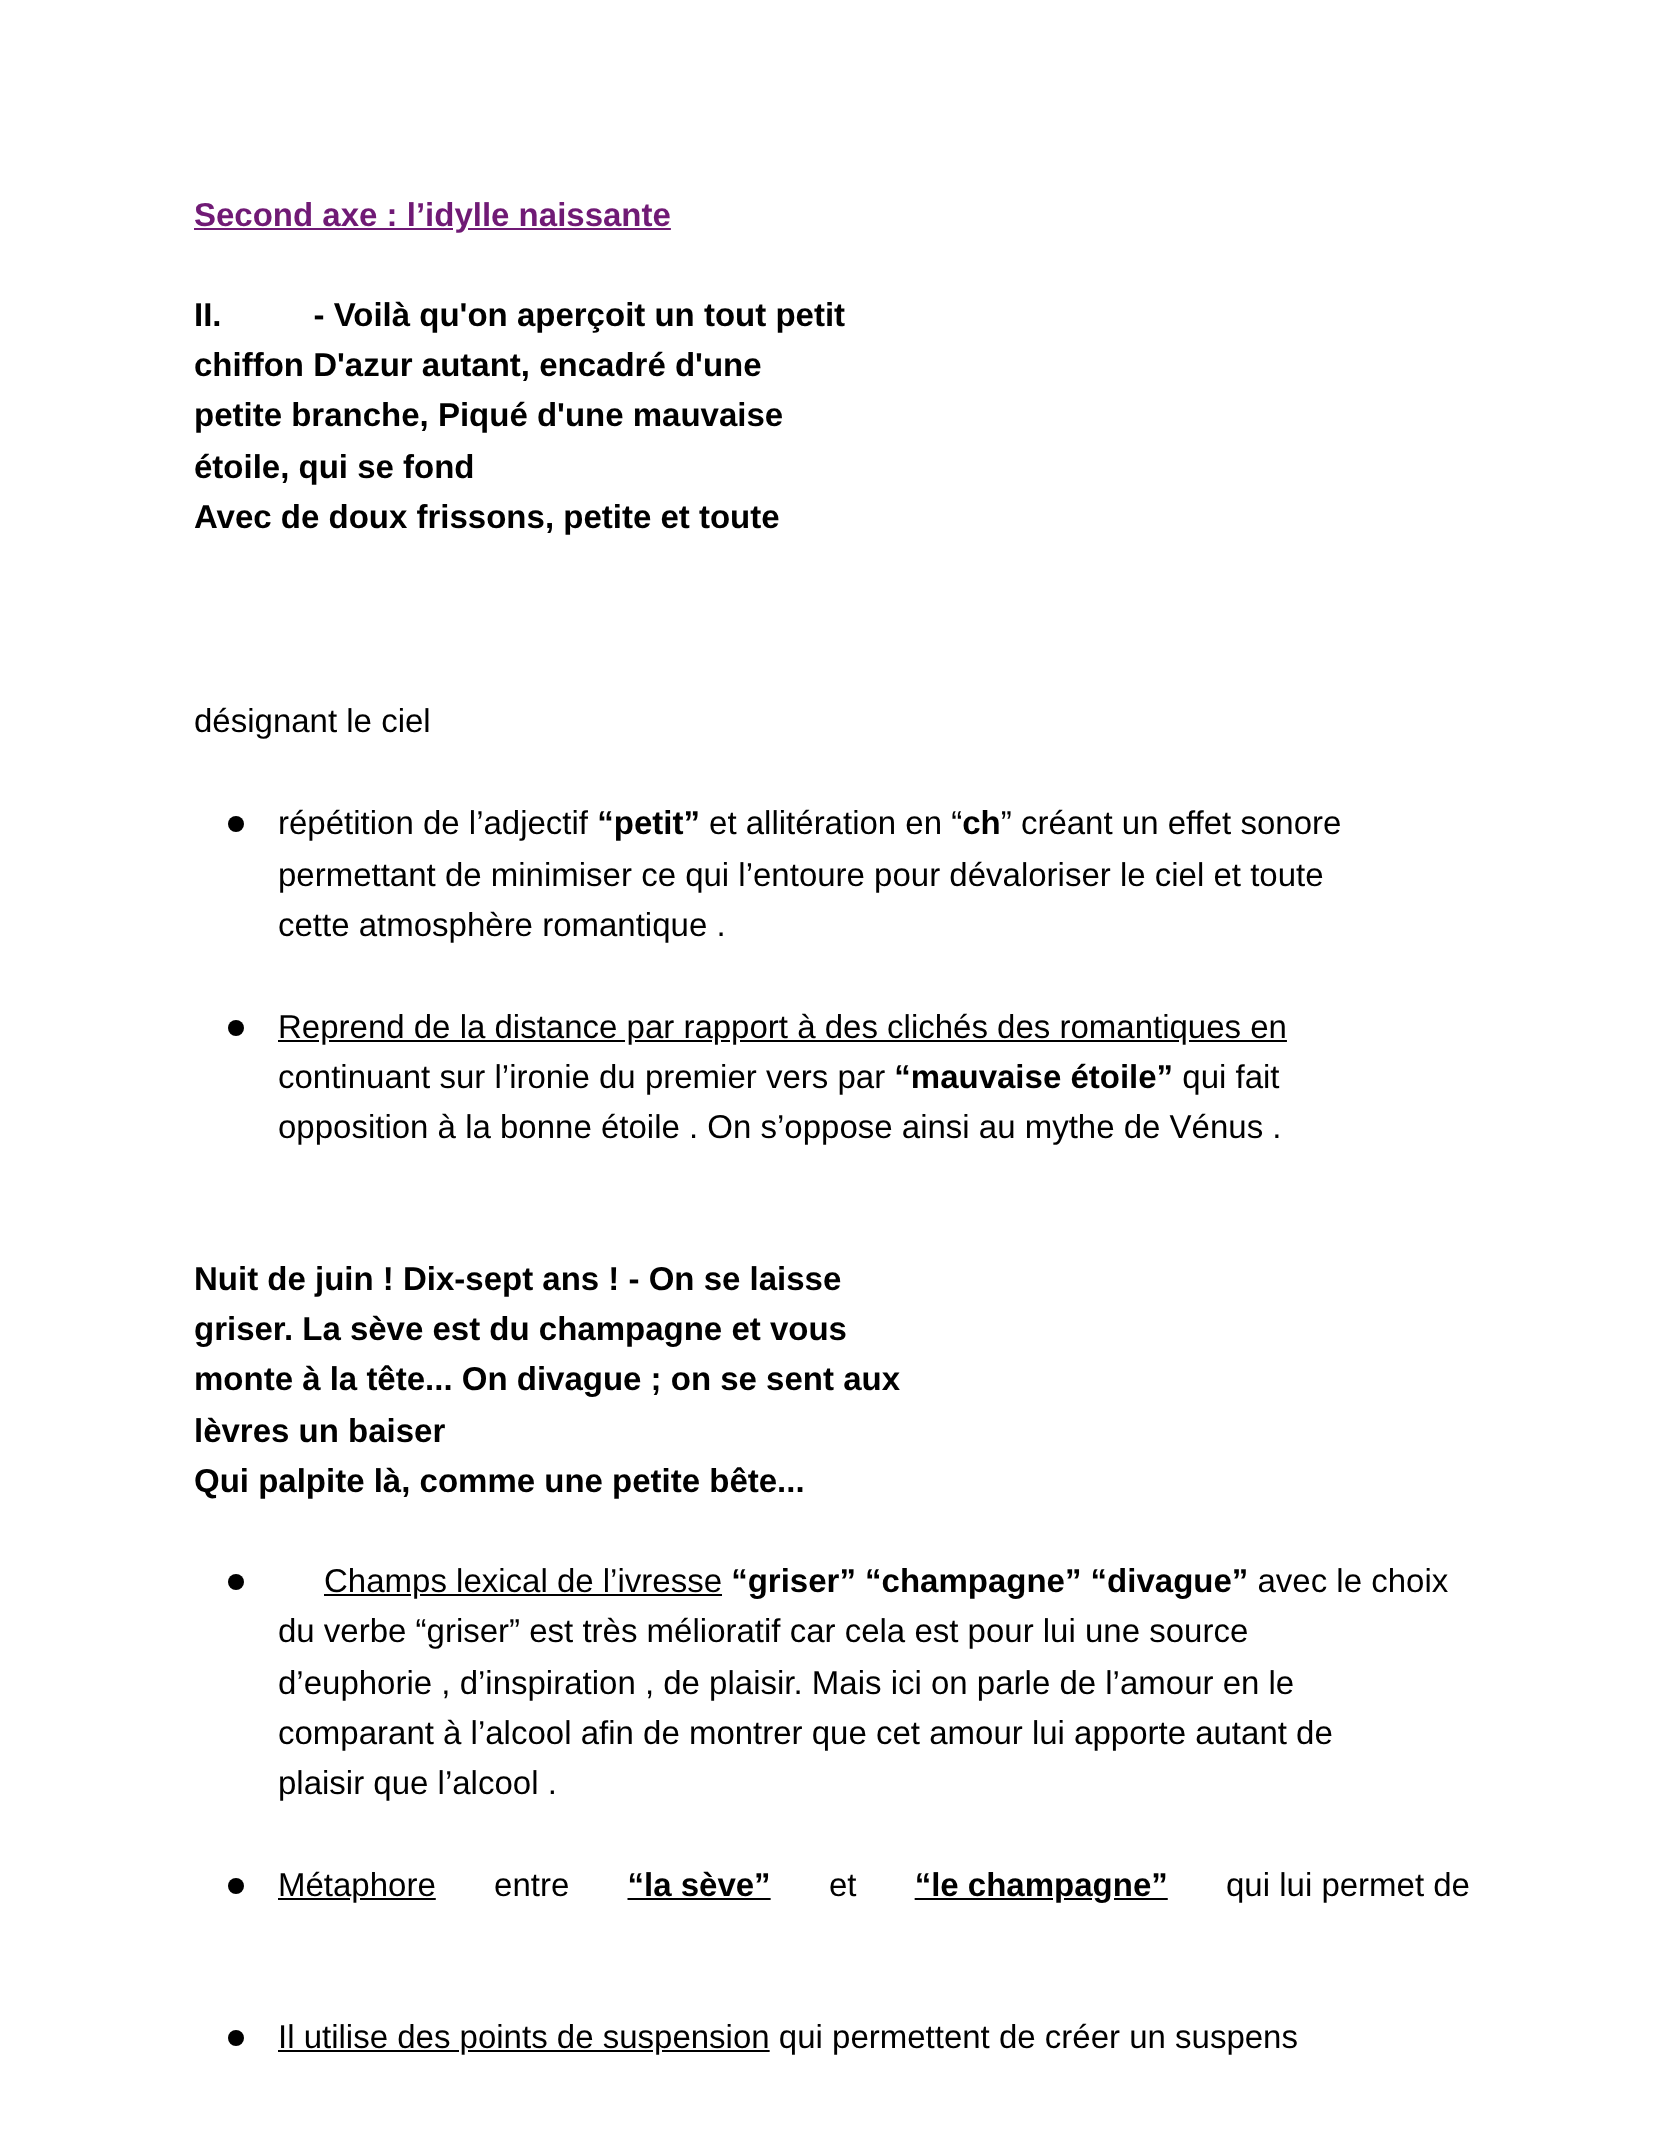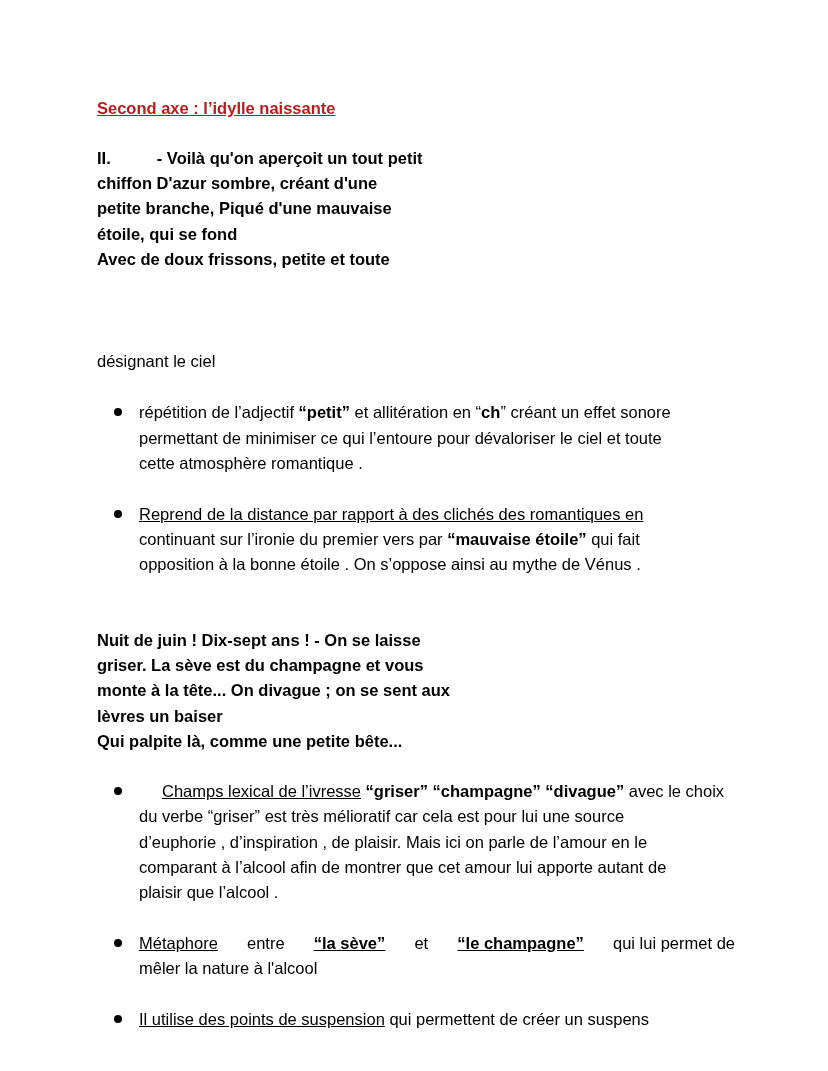--- a/index.html
+++ b/index.html
@@ -7,38 +7,38 @@
     width: 828px; height: 1071px; position: relative; overflow: hidden;
     font-family: "Liberation Sans", sans-serif; color: #000000;
   }
   .page { position: absolute; left: 0; top: 0; width: 828px; height: 1071px; }
   .line {
     position: absolute; left: 97px; font-size: 16.5px; line-height: 25px;
     white-space: nowrap;
   }
   .bold { font-weight: bold; }
   .u { text-decoration: underline; }
-  .title { color: #b91c1c; font-weight: bold; text-decoration: underline; }
+  .title { color: #701a75; font-weight: bold; text-decoration: underline; }
   .bullet {
     position: absolute; left: 114px; width: 8px; height: 8px; border-radius: 50%;
     background: #000;
   }
   .bl { left: 139px; }
   .justify { display: flex; justify-content: space-between; width: 596px; }
   .tab { display: inline-block; width: 46px; }
 </style>
 </head>
 <body>
 
 <div class="page">
 
   <div class="line title" style="top:96px;">Second axe : l’idylle naissante</div>
 
   <div class="line bold" style="top:146px;"><span>II.</span><span class="tab"></span><span>- Voilà qu'on aperçoit un tout petit</span></div>
-  <div class="line bold" style="top:171px;">chiffon D'azur sombre, créant d'une</div>
+  <div class="line bold" style="top:171px;">chiffon D'azur autant, encadré d'une</div>
   <div class="line bold" style="top:196px;">petite branche, Piqué d'une mauvaise</div>
   <div class="line bold" style="top:222px;">étoile, qui se fond</div>
   <div class="line bold" style="top:247px;">Avec de doux frissons, petite et toute</div>
 
   <div class="line" style="top:349px;">désignant le ciel</div>
 
   <div class="bullet" style="top:408px;"></div>
   <div class="line bl" style="top:400px;"><span>répétition de l’adjectif </span><span class="bold">“petit”</span><span> et allitération en “</span><span class="bold">ch</span><span>” créant un effet sonore</span></div>
   <div class="line bl" style="top:426px;">permettant de minimiser ce qui l’entoure pour dévaloriser le ciel et toute</div>
   <div class="line bl" style="top:451px;">cette atmosphère romantique .</div>
@@ -63,18 +63,17 @@
 
   <div class="bullet" style="top:939px;"></div>
   <div class="line bl justify" style="top:931px;">
     <span class="u">Métaphore</span>
     <span>entre</span>
     <span class="u bold">“la sève”</span>
     <span>et</span>
     <span class="u bold">“le champagne”</span>
     <span>qui lui permet de</span>
   </div>
-  <div class="line bl" style="top:956px;">mêler la nature à l'alcool</div>
 
   <div class="bullet" style="top:1015px;"></div>
   <div class="line bl" style="top:1007px;"><span class="u">Il utilise des points de suspension</span><span> qui permettent de créer un suspens</span></div>
 
 </div>
 
 </body></html>

